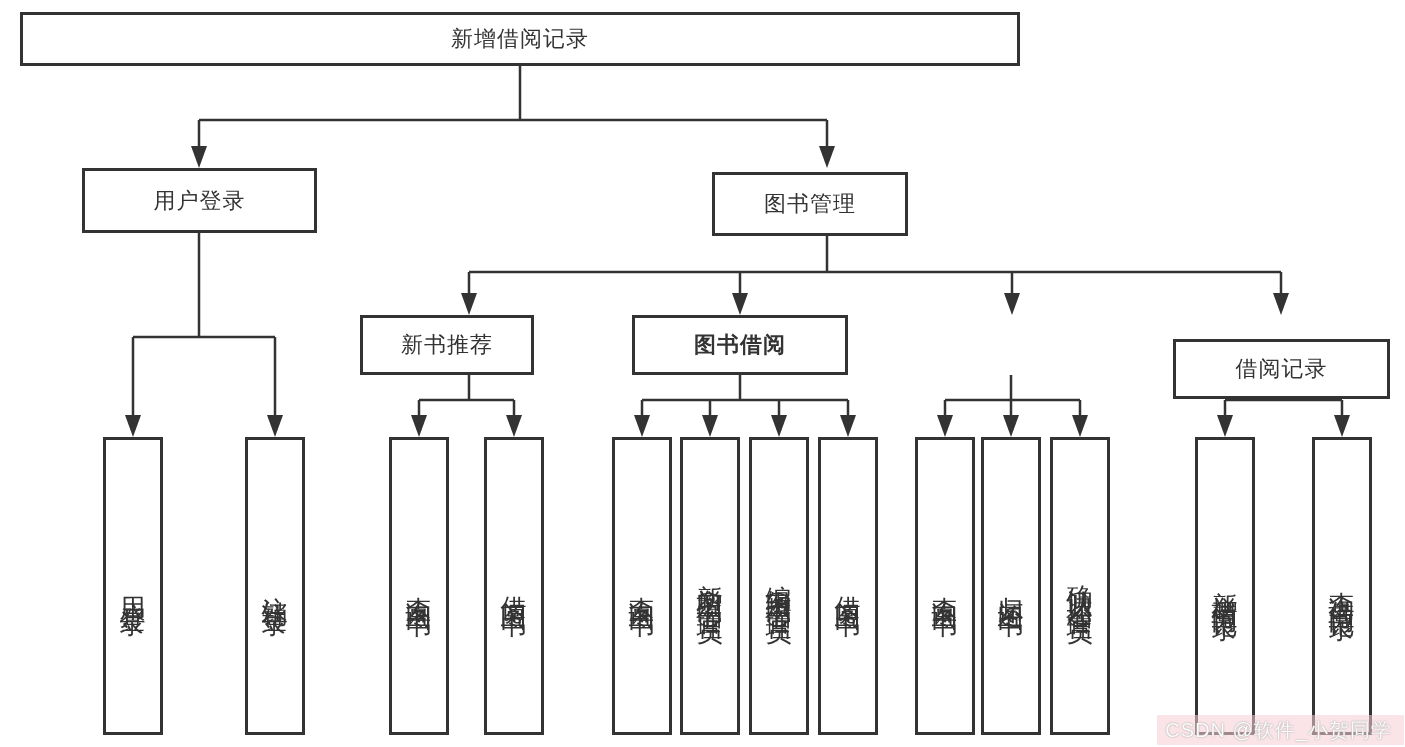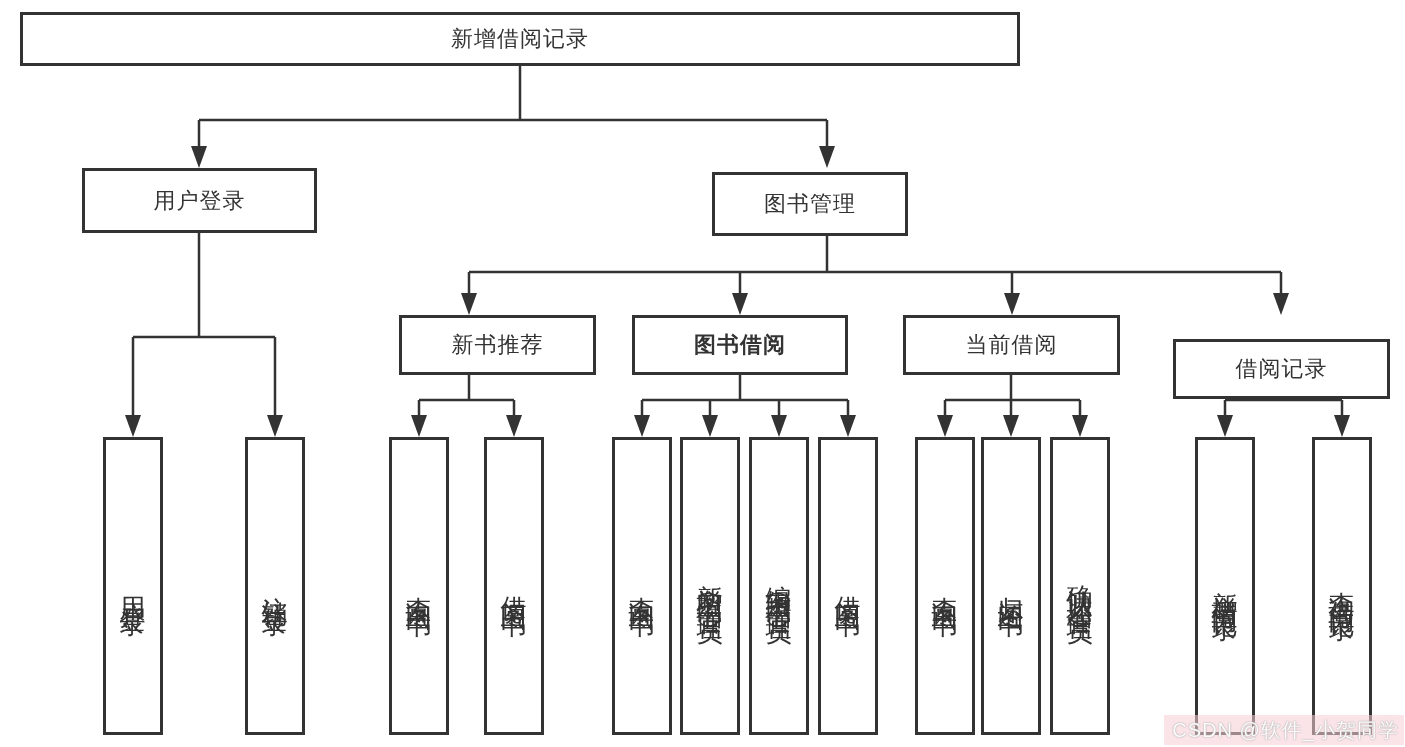--- a/index.html
+++ b/index.html
@@ -48,21 +48,21 @@
     font-size: 26px;
     font-weight: 500;
     letter-spacing: 5px;
     line-height: 1;
   }
   .watermark {
     position: absolute;
     right: 1px;
     bottom: 2px;
     height: 30px;
-    padding: 0 5px 0 8px;
+    padding: 0 12px 0 8px;
     display: flex;
     align-items: center;
     background: rgba(248, 206, 214, 0.55);
     color: rgba(255, 255, 255, 0.95);
     text-shadow: 0 0 2px #a8a8a8, 0 0 1px #bdbdbd;
     font-size: 20px;
     letter-spacing: 1px;
     white-space: nowrap;
   }
 </style>
@@ -109,23 +109,22 @@
       <polygon points="1217,415 1233,415 1225,437"></polygon>
       <polygon points="1334,415 1350,415 1342,437"></polygon>
     </g>
   </svg>
 
   <div class="node" style="left:20px; top:12px; width:1000px; height:54px;">新增借阅记录</div>
 
   <div class="node" style="left:82px; top:168px; width:235px; height:65px;">用户登录</div>
   <div class="node" style="left:712px; top:172px; width:196px; height:64px;">图书管理</div>
 
-  <div class="node" style="left:360px; top:315px; width:197px; height:60px;margin-left:39px;">新书推荐</div>
+  <div class="node" style="left:360px; top:315px; width:174px; height:60px;">新书推荐</div>
   <div class="node" style="left:632px; top:315px; width:216px; height:60px;font-weight:bold;">图书借阅</div>
-  <div class="node" style="left:903px; top:315px; width:217px; height:60px;">当前借阅</div>
   <div class="node" style="left:1173px; top:315px; width:217px; height:60px;margin-top:24px;">借阅记录</div>
 
   <div class="leaf" style="left:103px;">用户登录</div>
   <div class="leaf" style="left:245px;">注销登录</div>
 
   <div class="leaf" style="left:389px;">查询图书</div>
   <div class="leaf" style="left:484px;">借阅图书</div>
 
   <div class="leaf" style="left:612px;">查询图书</div>
   <div class="leaf" style="left:680px;">新增图书（管理员）</div>

